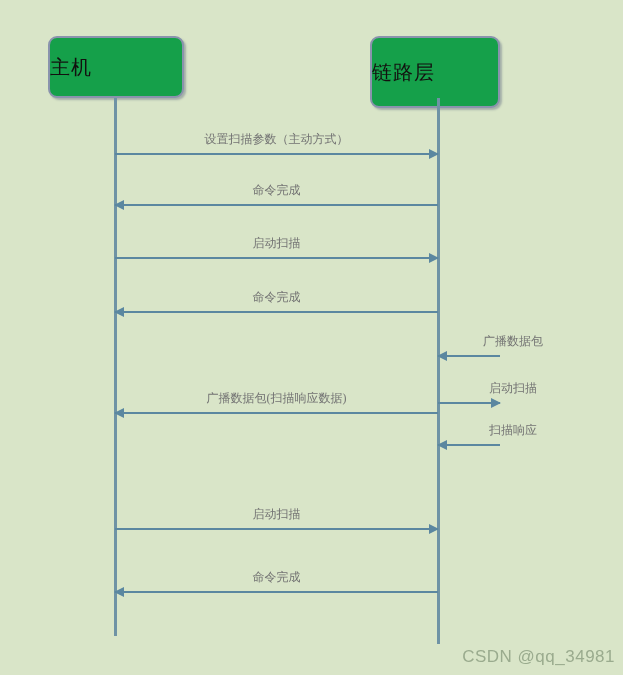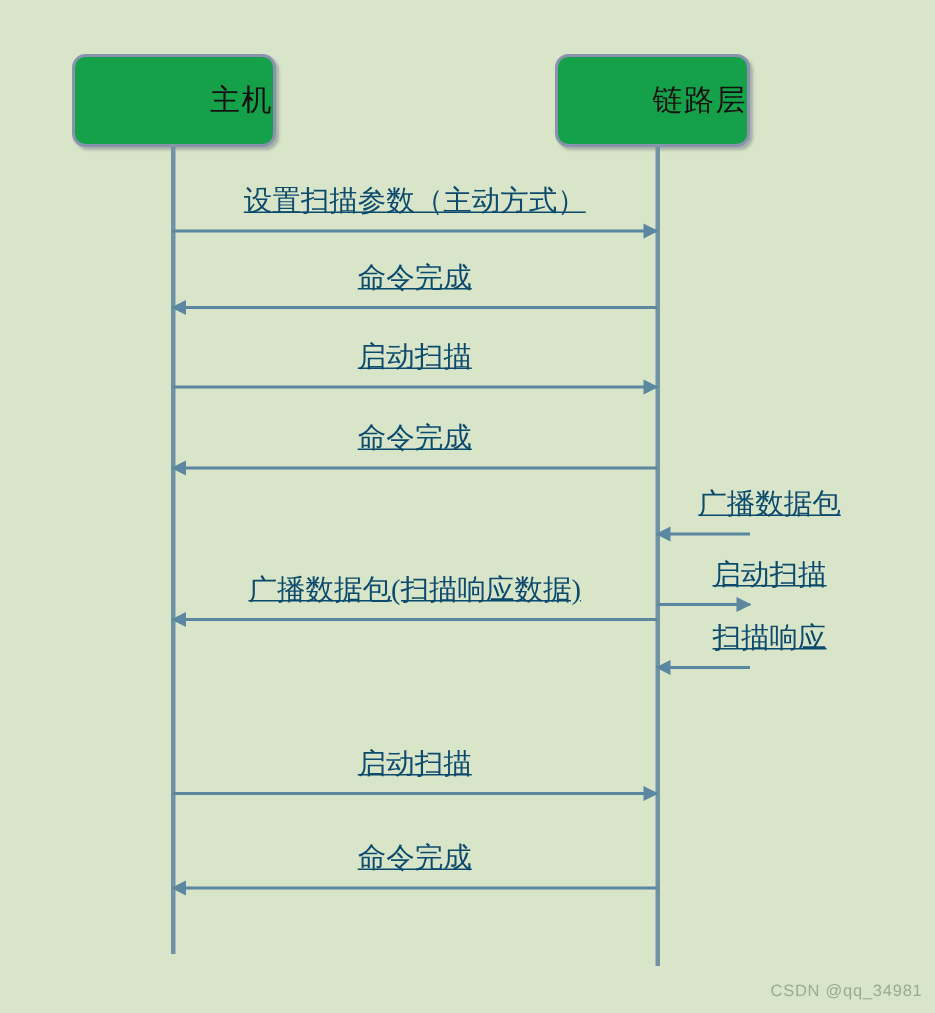--- a/index.html
+++ b/index.html
@@ -23,21 +23,21 @@
   
   .participant {
     position: absolute;
     box-sizing: border-box;
     background: #15a04a;
     border: 2px solid #8a93ad;
     border-radius: 9px;
     box-shadow: 2px 2px 2px rgba(100,110,130,0.45);
     display: flex;
     align-items: center;
-    justify-content: flex-end;
+    justify-content: flex-start;
   }
   .participant .plabel {
     color: #13100f;
     font-size: 20px;
     letter-spacing: 1px;
     line-height: 1;
     font-family: "Liberation Serif", "DejaVu Serif", serif;
   }
 
   
@@ -72,60 +72,59 @@
     border-left: 10px solid #5b87a0;
   }
   .msg.left .head {
     left: -1px;
     border-right: 10px solid #5b87a0;
   }
   .msg .caption {
     position: absolute;
     bottom: 7px;
     white-space: nowrap;
-    color: #0c4a6e;
-    font-size: 19px;
+    color: #737373;
+    font-size: 12px;
     line-height: 1.1;
     font-family: "Liberation Serif", "DejaVu Serif", serif;
-    text-decoration: underline;
   }
   .msg .caption.center {
     left: 0;
     width: 100%;
     text-align: center;
   }
   .msg .caption.side {
     left: 50%;
     transform: translateX(-50%);
     text-align: center;
     margin-left: 44px;
   }
 
   
   #watermark {
     position: absolute;
     right: 8px;
     bottom: 8px;
     color: #9aab8e;
-    font-size: 11px;
+    font-size: 17px;
     letter-spacing: 0.5px;
     font-family: "Liberation Sans", "DejaVu Sans", sans-serif;
     user-select: none;
   }
 </style>
 </head>
 <body>
 
 <div id="canvas">
 
   <div class="participant" id="participant-host" style="left: 48px; top: 36px; width: 136px; height: 62px; background: rgb(21, 160, 74);">
     <span class="plabel">主机</span>
   </div>
 
-  <div class="participant" id="participant-link" style="left: 370px; top: 36px; width: 130px; height: 62px; background: rgb(21, 160, 74);">
+  <div class="participant" id="participant-link" style="left: 370px; top: 36px; width: 130px; height: 72px; background: rgb(21, 160, 74);">
     <span class="plabel">链路层</span>
   </div>
 
   <div class="lifeline" id="lifeline-host" style="left: 114px; top: 98px; height: 538px; background: rgb(111, 147, 165);"></div>
   <div class="lifeline" id="lifeline-link" style="left: 437px; top: 98px; height: 546px; background: rgb(111, 147, 165);"></div>
 
   <div class="msg right" id="msg-0" style="left: 115px; top: 153px; width: 323px;">
     <div class="line" style="width: 323px; background: rgb(91, 135, 160);"></div>
     <div class="head" style="border-left-color: rgb(91, 135, 160);"></div>
     <div class="caption center">设置扫描参数（主动方式）</div>

